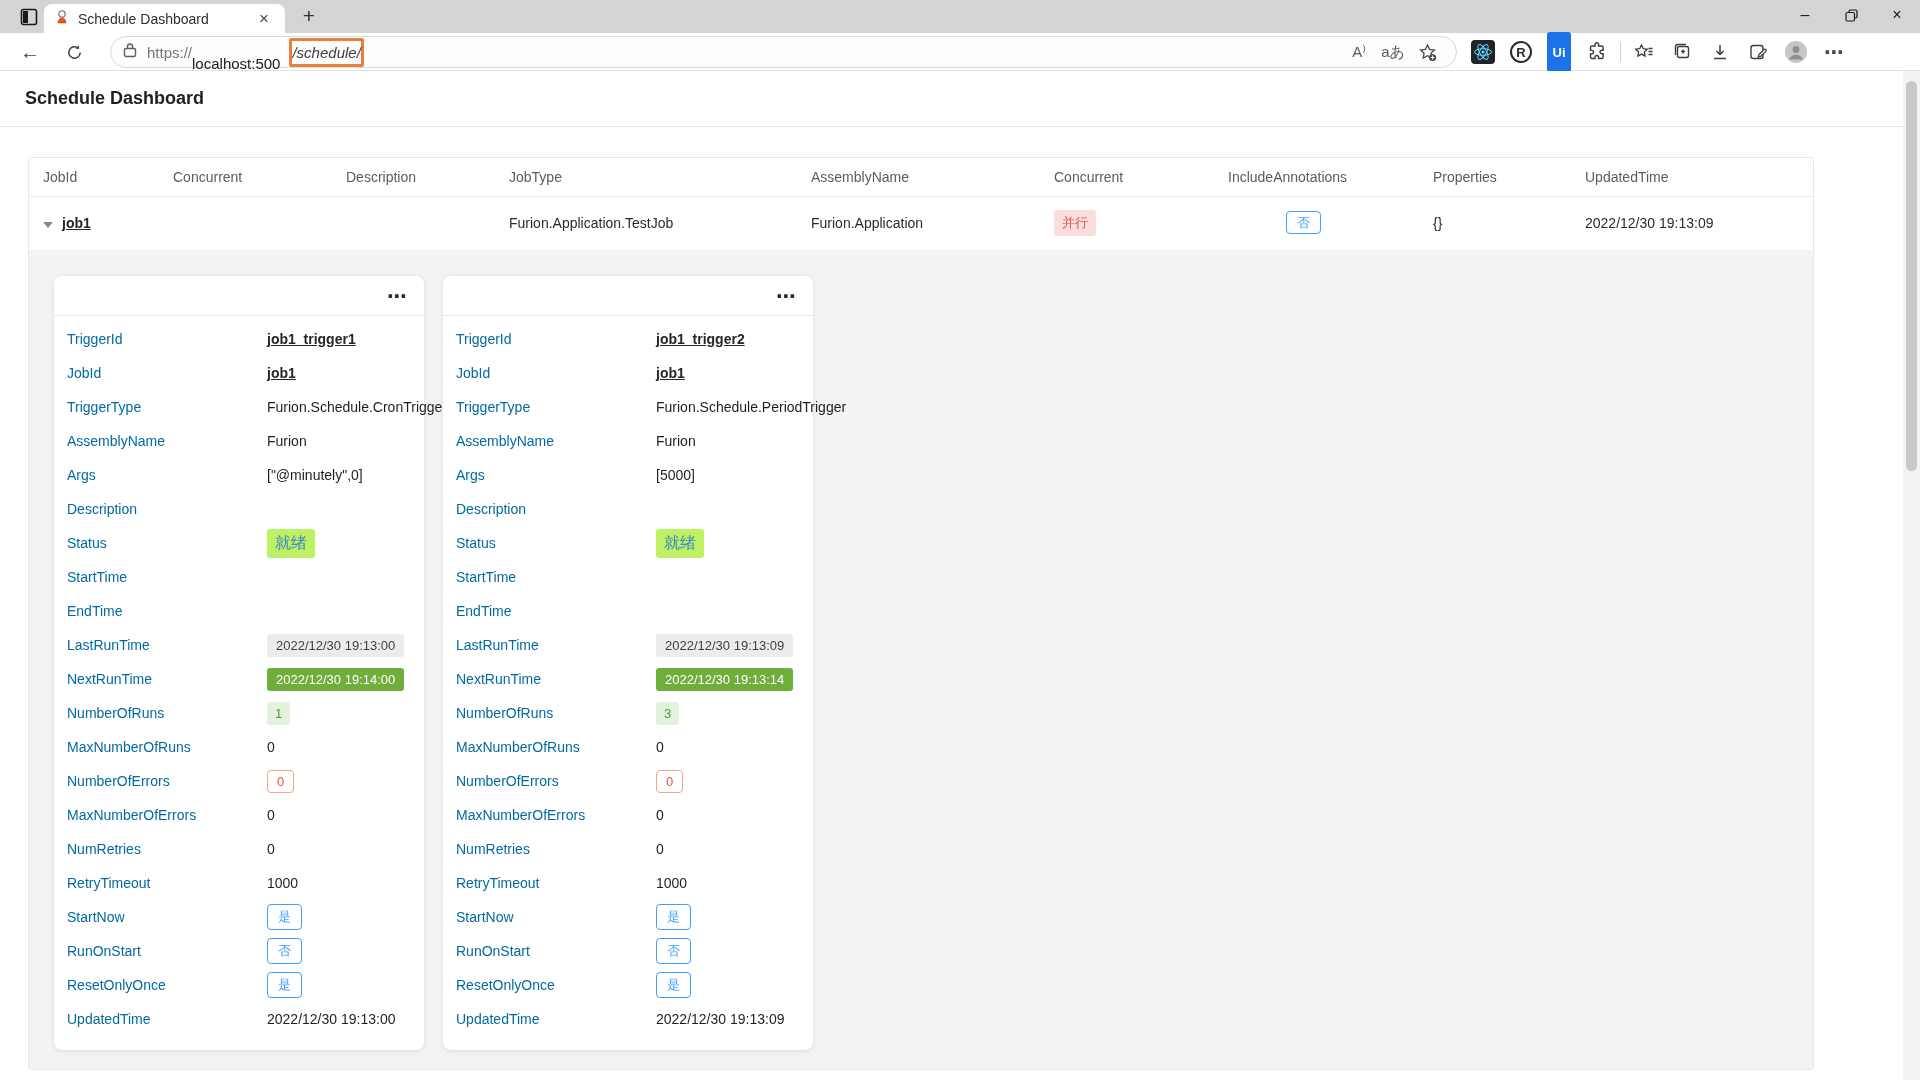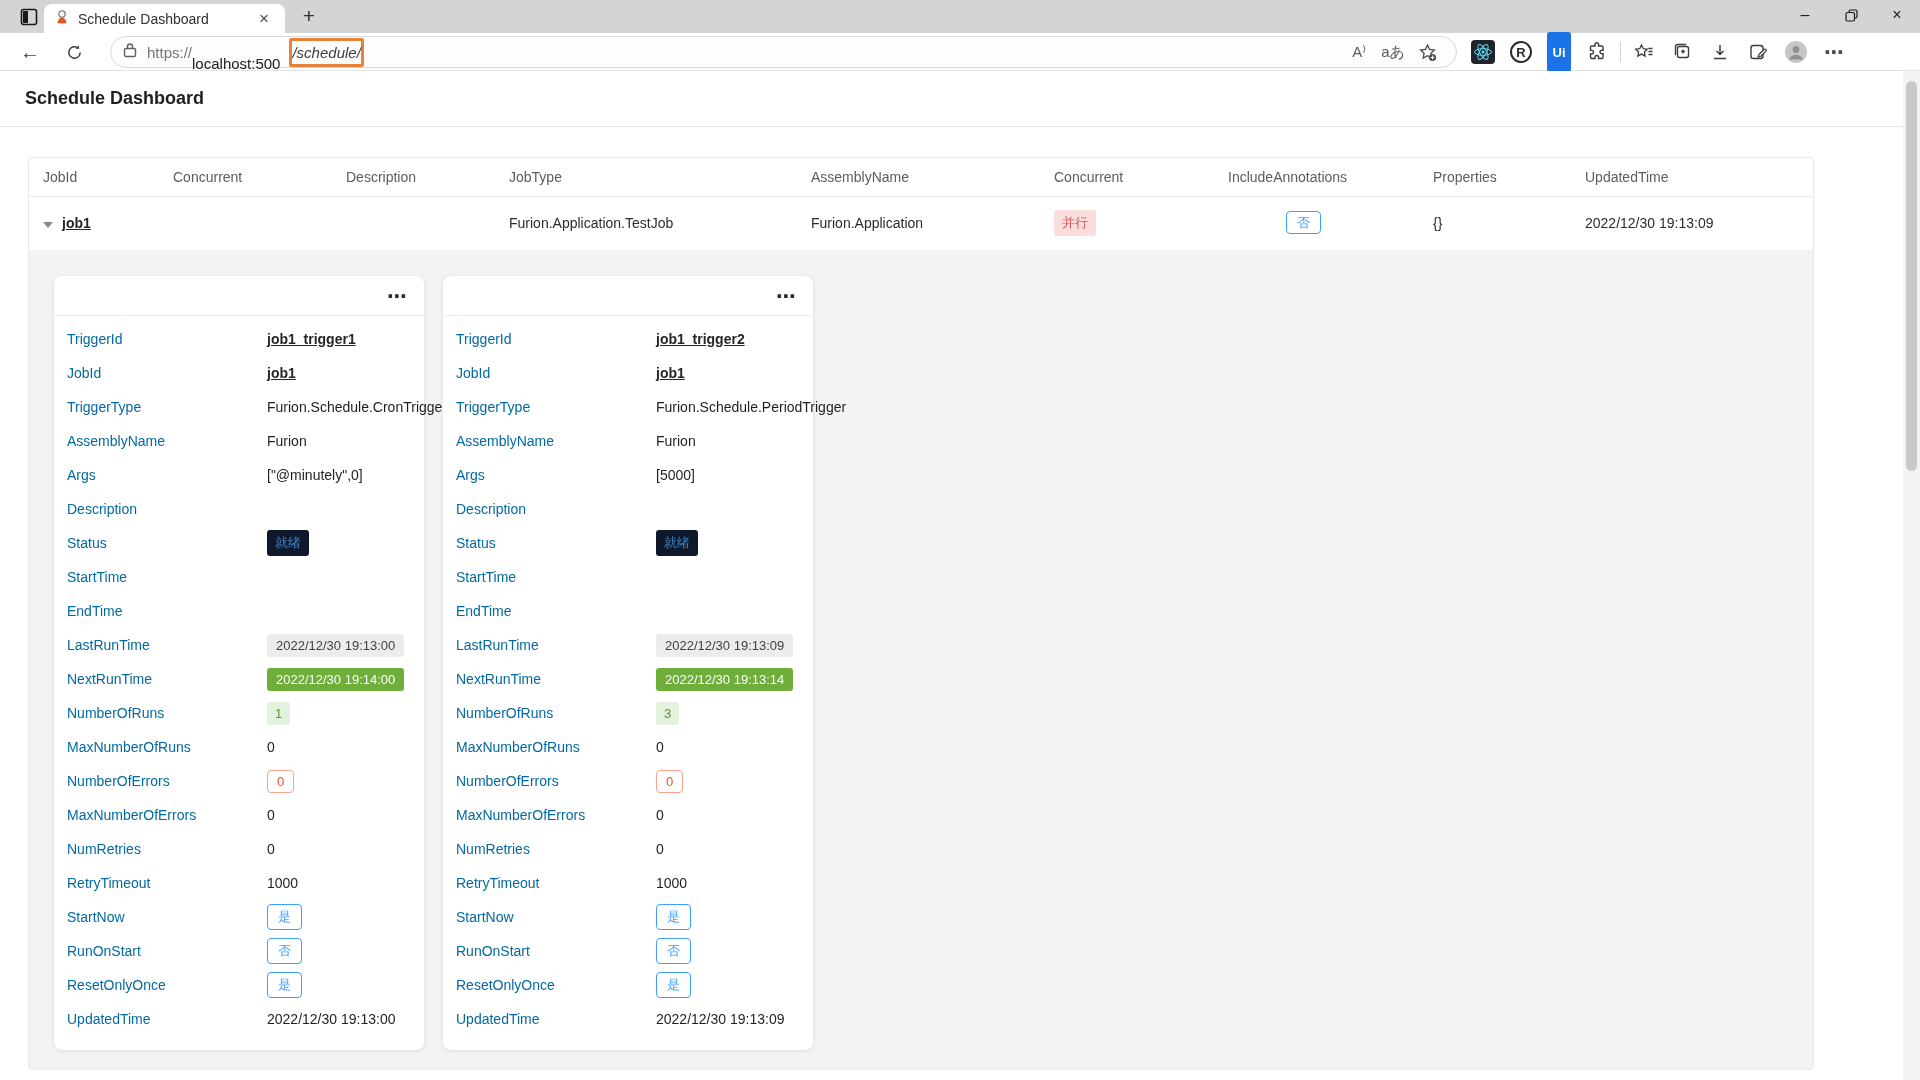--- a/index.html
+++ b/index.html
@@ -77,21 +77,21 @@
   .card { position:absolute; top:26px; width:370px; height:774px; background:#fff; border-radius:8px;
     box-shadow:0 1px 4px rgba(0,0,0,0.10); }
   .card-head { height:40px; border-bottom:1px solid #ededed; position:relative; }
   .card-more { position:absolute; right:16px; top:8px; }
   .card-body { padding-top:6px; }
   .frow { height:34px; display:flex; align-items:center; padding-left:13px; }
   .flabel { width:152px; font-size:14px; color:#0369a1; flex:none; white-space:nowrap; }
   .fvalue { font-size:14px; color:#1f1f1f; white-space:nowrap;margin-left:48px; }
 
   .v-link { font-weight:700; text-decoration:underline; color:#262626; cursor:pointer; }
-  .v-status { background:#0f172a; color:#4084c7; font-size:13px; padding:4px 8px; border-radius:3px; }
+  .v-status { background:#bef264; color:#4084c7; font-size:16px; padding:4px 8px; border-radius:3px; }
   .v-gray { background:#ececec; color:#3f3f3f; font-size:13px; padding:4px 9px; border-radius:3px; }
   .v-green { background:#6fae3b; color:#ffffff; font-size:13px; padding:4px 9px; border-radius:3px; }
   .v-lgreen { background:#e3f2dd; color:#4f9c2c; font-size:13px; padding:4px 8px; border-radius:3px; }
   .v-redline { border:1px solid #f8a287; color:#f04e31; font-size:13px; padding:3px 9px;
     border-radius:4px; background:#fff; }
   .v-blueline { border:1px solid #409eff; color:#409eff; font-size:13px; padding:3px 10px;
     border-radius:4px; background:#fff; }
 
   
   .scrollbar { position:absolute; right:0; top:71px; width:17px; height:1009px; background:#f3f3f3; }

